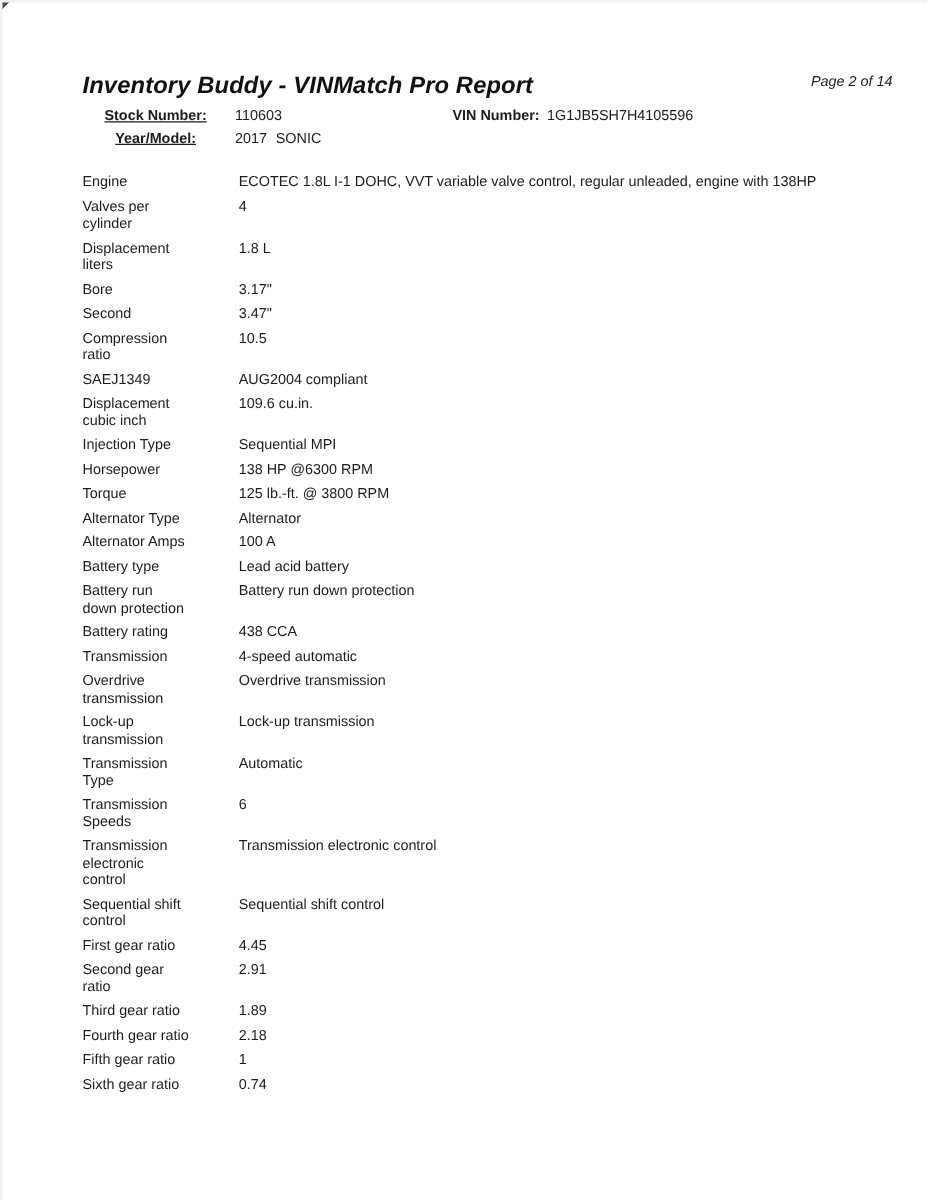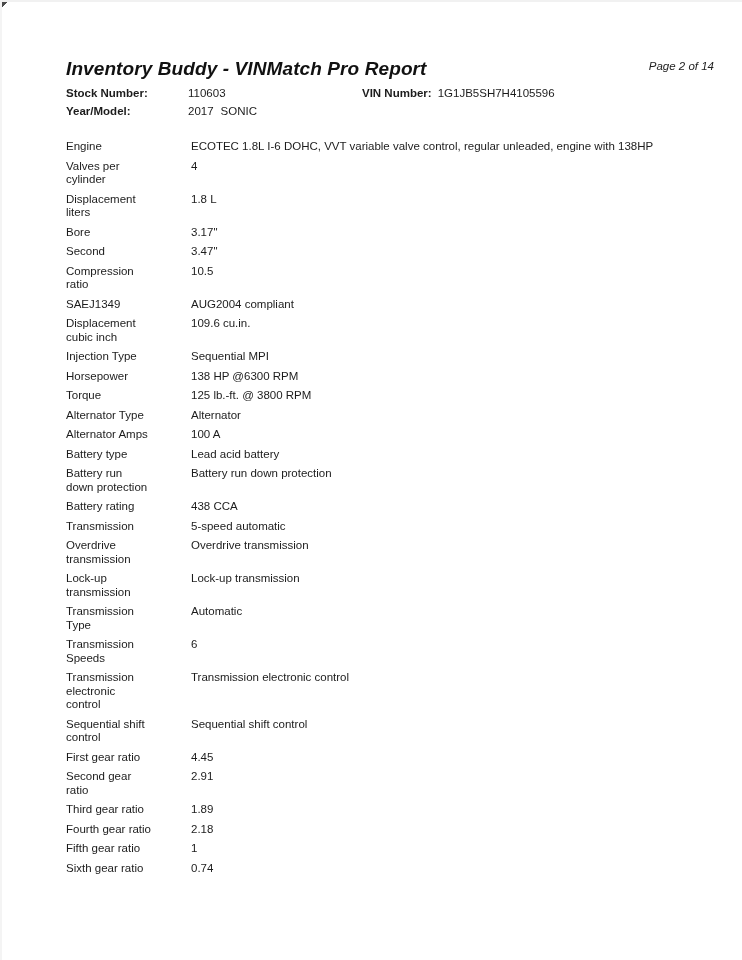--- a/index.html
+++ b/index.html
@@ -60,22 +60,23 @@
     font-size: 11.5px;
   }
   .meta-row {
     position: relative;
     margin-bottom: 4px;
     line-height: 14px;
   }
   .meta-label {
     display: inline-block;
     width: 117px;
-    text-align: left;
+    text-align: center;
     font-weight: bold;
+    text-decoration: underline;
   }
   .meta-value { margin-left: 5px; }
   .model-value { margin-left: 7px; }
   .vin-group {
     position: absolute;
     left: 296px;
     top: 0;
     white-space: nowrap;
   }
   .vin-label { font-weight: bold; }
@@ -121,21 +122,21 @@
       </span>
     </div>
     <div class="meta-row">
       <span class="meta-label">Year/Model:</span><span class="meta-value">2017</span><span class="model-value">SONIC</span>
     </div>
   </div>
 
   <div class="spec-table">
       <div class="spec-row">
         <span class="spec-label">Engine</span>
-        <span class="spec-value">ECOTEC 1.8L I-6 DOHC, VVT variable valve control, regular unleaded, engine with 138HP</span>
+        <span class="spec-value">ECOTEC 1.8L I-1 DOHC, VVT variable valve control, regular unleaded, engine with 138HP</span>
       </div>
       <div class="spec-row">
         <span class="spec-label">Valves per cylinder</span>
         <span class="spec-value">4</span>
       </div>
       <div class="spec-row">
         <span class="spec-label">Displacement liters</span>
         <span class="spec-value">1.8 L</span>
       </div>
       <div class="spec-row">
@@ -185,21 +186,21 @@
       <div class="spec-row">
         <span class="spec-label">Battery run down protection</span>
         <span class="spec-value">Battery run down protection</span>
       </div>
       <div class="spec-row">
         <span class="spec-label">Battery rating</span>
         <span class="spec-value">438 CCA</span>
       </div>
       <div class="spec-row">
         <span class="spec-label">Transmission</span>
-        <span class="spec-value">5-speed automatic</span>
+        <span class="spec-value">4-speed automatic</span>
       </div>
       <div class="spec-row">
         <span class="spec-label">Overdrive transmission</span>
         <span class="spec-value">Overdrive transmission</span>
       </div>
       <div class="spec-row">
         <span class="spec-label">Lock-up transmission</span>
         <span class="spec-value">Lock-up transmission</span>
       </div>
       <div class="spec-row">

